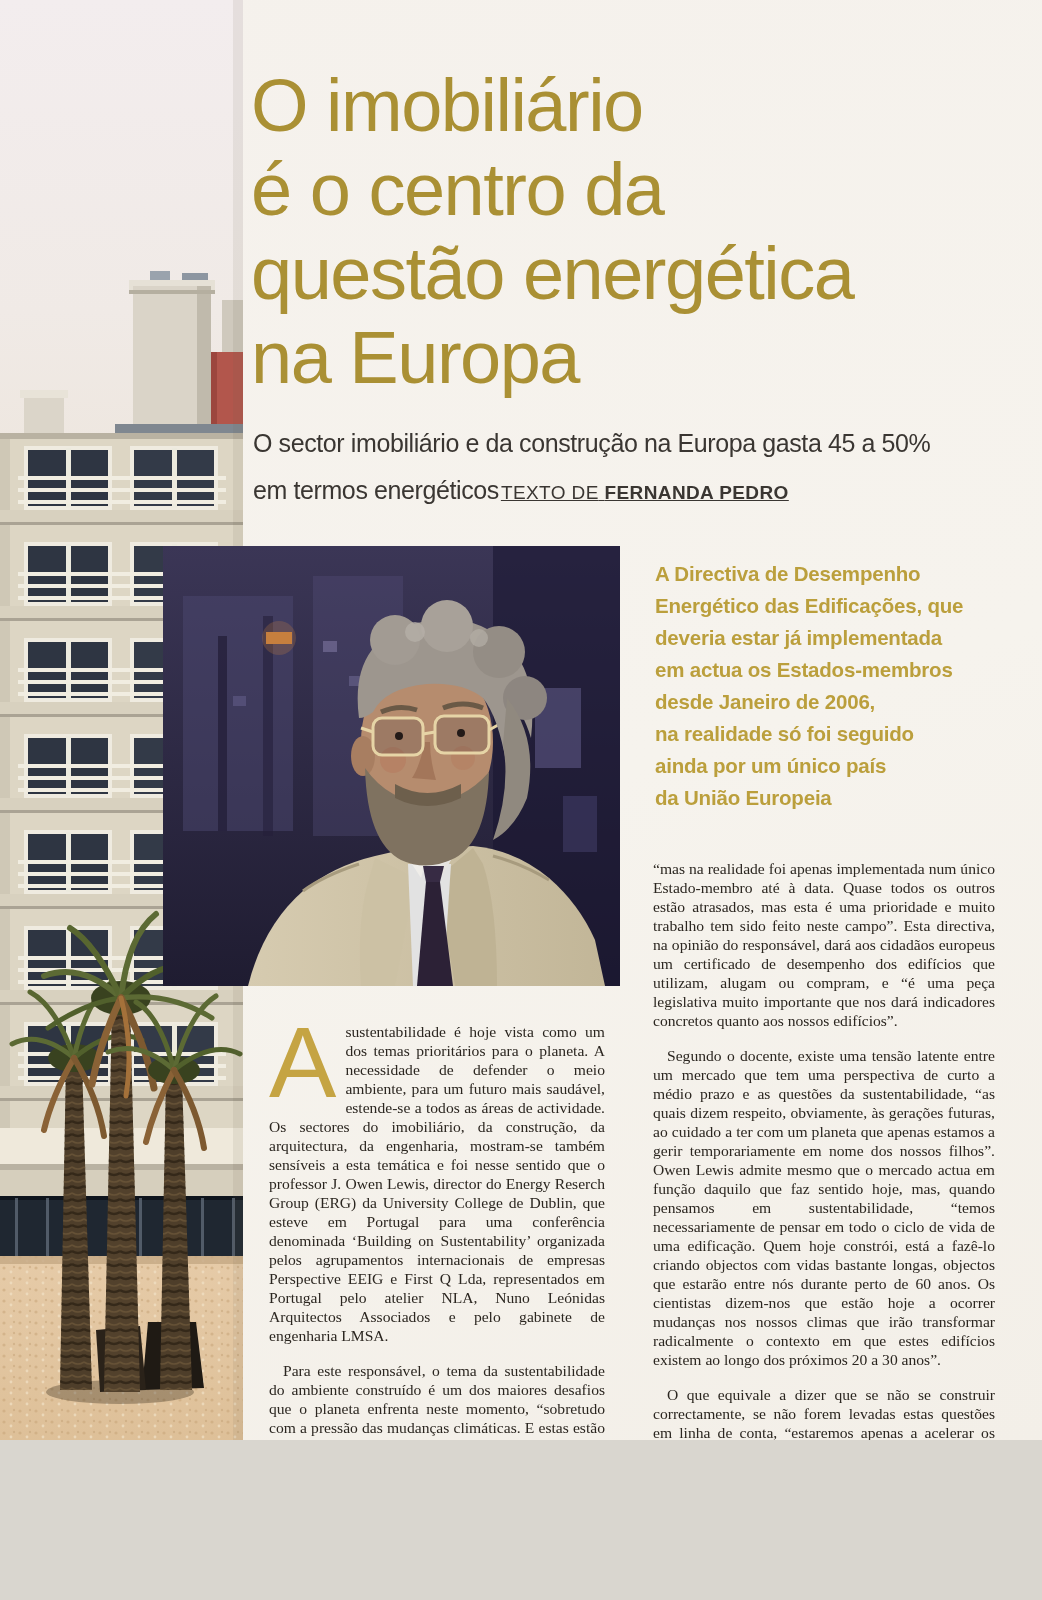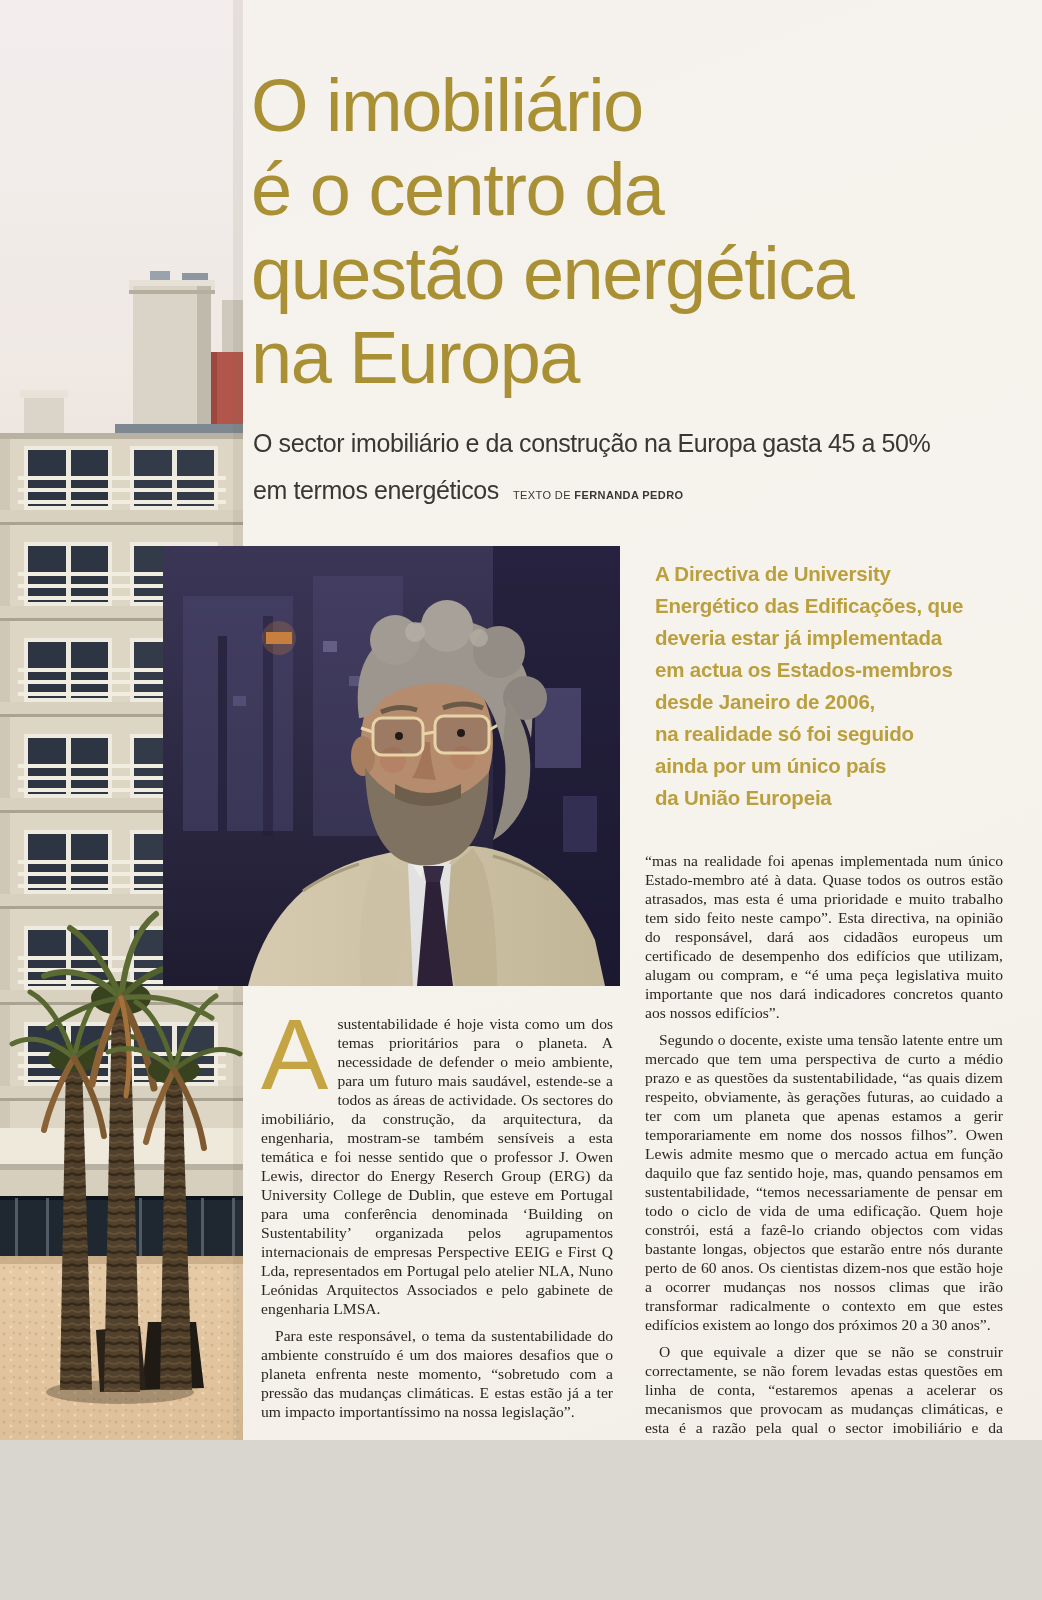--- a/index.html
+++ b/index.html
@@ -14,35 +14,35 @@
   
   .headline{
     position:absolute;left:251px;top:64px;width:760px;
     color:#aa9034;font-size:74px;line-height:84px;letter-spacing:-1.5px;font-weight:400;
   }
   
   .subhead{
     position:absolute;left:253px;top:420px;width:760px;
     color:#3a3632;font-size:25px;line-height:47px;letter-spacing:-0.4px;
   }
-  .byline{font-size:11px;letter-spacing:.4px;color:#3a3632;margin-left:14px;}
+  .byline{font-size:19px;letter-spacing:.4px;color:#3a3632;margin-left:2px;text-decoration:underline;}
   .byline .prefix{font-weight:400;}
   .byline .author{font-weight:700;}
   
   .pullquote{
     position:absolute;left:655px;top:558px;width:370px;
     color:#bb9f3c;font-size:20.5px;font-weight:700;line-height:32px;letter-spacing:-0.2px;
   }
   
   .col{
     position:absolute;color:#2b2620;
     font-family:"Liberation Serif",serif;font-size:15.6px;line-height:19px;
     text-align:justify;
   }
-  .col p{margin:8px;}
+  .col p{margin:16px;}
   .col p + p{text-indent:14px;}
   .col-left{left:253px;top:1006px;width:368px;}
   .col-right{left:637px;top:843px;width:374px;}
   .dropcap{
     float:left;color:#c5a443;font-family:"Liberation Sans",sans-serif;
     font-size:101px;line-height:76px;font-weight:400;margin:2px 9px 0 0;
   }
   
   .footer-left{
     position:absolute;left:-4px;top:1552px;font-size:15.5px;color:#4a4a46;letter-spacing:.2px;
@@ -261,21 +261,21 @@
     <circle cx="232" cy="94" r="25" fill="#a29b93"></circle>
     <circle cx="284" cy="80" r="26" fill="#a8a199"></circle>
     <circle cx="336" cy="106" r="26" fill="#948d85"></circle>
     <circle cx="362" cy="152" r="22" fill="#8d8680"></circle>
     <path d="M344,152 Q376,192 364,252 Q352,282 330,294 Q348,242 340,198 Z" fill="#90897f"></path>
     <circle cx="252" cy="86" r="10" fill="#b5afa7" opacity=".8"></circle>
     <circle cx="316" cy="92" r="9" fill="#b5afa7" opacity=".7"></circle>
   </svg>
 
   <div class="pullquote">
-    <div>A Directiva de University</div>
+    <div>A Directiva de Desempenho</div>
     <div>Energético das Edificações, que</div>
     <div>deveria estar já implementada</div>
     <div>em actua os Estados-membros</div>
     <div>desde Janeiro de 2006,</div>
     <div>na realidade só foi seguido</div>
     <div>ainda por um único país</div>
     <div>da União Europeia</div>
   </div>
 
   <div class="col col-right">

